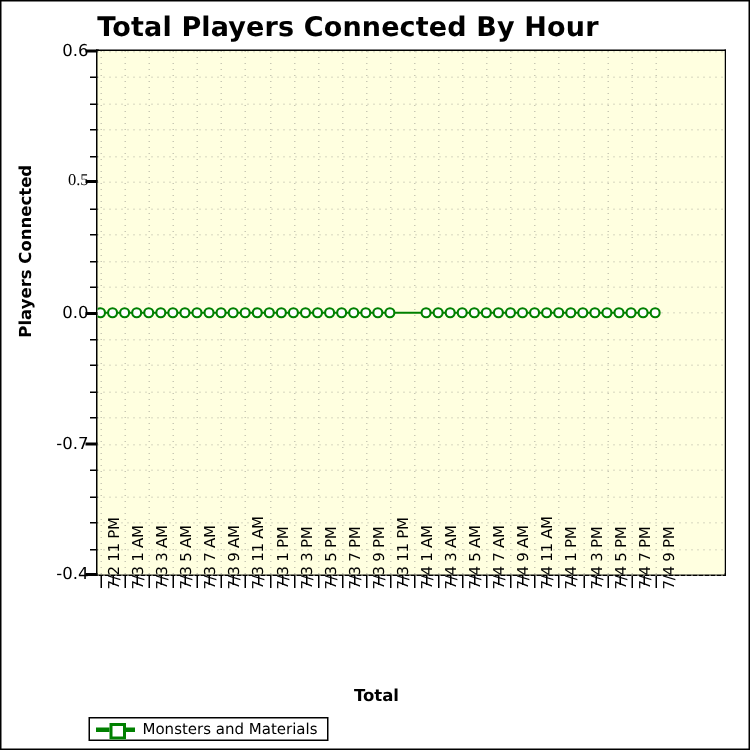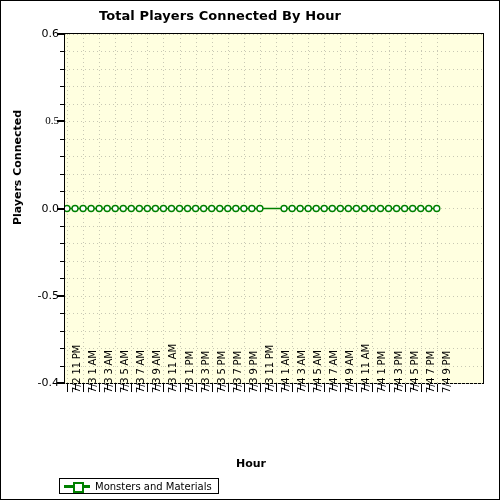--- a/index.html
+++ b/index.html
@@ -15,25 +15,25 @@
     width: 500px;
     height: 500px;
     background: #ffffff;
     border: 1px solid #000000;
     box-sizing: border-box;
     overflow: hidden;
   }
   
   #chart-title {
     position: absolute;
-    left: 4px;
+    left: 16px;
     top: 7px;
     width: 430px;
     text-align: center;
-    font-size: 13px;
+    font-size: 18px;
     font-weight: bold;
     color: #000000;
     letter-spacing: 0.1px;
   }
   
   #y-axis-title {
     position: absolute;
     left: -84px;
     top: 160px;
     width: 200px;
@@ -322,21 +322,21 @@
   </div>
 
   <div id="y-axis-ticks">
       <div class="ytick-major" style="top: 32px;"></div>
       <div class="ylabel" style="top: 26px;">0.6</div>
       <div class="ytick-major" style="top: 119px;"></div>
       <div class="ylabel" style="top: 113px; font-family: Liberation Serif, serif;">0.5</div>
       <div class="ytick-major" style="top: 207px;"></div>
       <div class="ylabel" style="top: 201px;">0.0</div>
       <div class="ytick-major" style="top: 294px;"></div>
-      <div class="ylabel" style="top: 288px;">-0.5</div>
+      <div class="ylabel" style="top: 288px;">-0.7</div>
       <div class="ytick-major" style="top: 381px;"></div>
       <div class="ylabel" style="top: 375px;">-0.4</div>
       <div class="ytick-minor" style="top: 50px;"></div>
       <div class="ytick-minor" style="top: 68px;"></div>
       <div class="ytick-minor" style="top: 85px;"></div>
       <div class="ytick-minor" style="top: 103px;"></div>
       <div class="ytick-minor" style="top: 138px;"></div>
       <div class="ytick-minor" style="top: 155px;"></div>
       <div class="ytick-minor" style="top: 173px;"></div>
       <div class="ytick-minor" style="top: 190px;"></div>
@@ -418,21 +418,21 @@
       <div class="xlabel" style="left: 327px;">7/4 7 AM</div>
       <div class="xlabel" style="left: 343px;">7/4 9 AM</div>
       <div class="xlabel" style="left: 359px;">7/4 11 AM</div>
       <div class="xlabel" style="left: 375px;">7/4 1 PM</div>
       <div class="xlabel" style="left: 392px;">7/4 3 PM</div>
       <div class="xlabel" style="left: 408px;">7/4 5 PM</div>
       <div class="xlabel" style="left: 424px;">7/4 7 PM</div>
       <div class="xlabel" style="left: 440px;">7/4 9 PM</div>
     </div>
 
-  <div id="x-axis-title">Hour</div>
+  <div id="x-axis-title">Total</div>
 
   <div id="legend">
     <span id="legend-swatch">
       <span class="ln"></span>
       <span class="mk"></span>
     </span>
     <span id="legend-label">Monsters and Materials</span>
   </div>
 
 </div>

